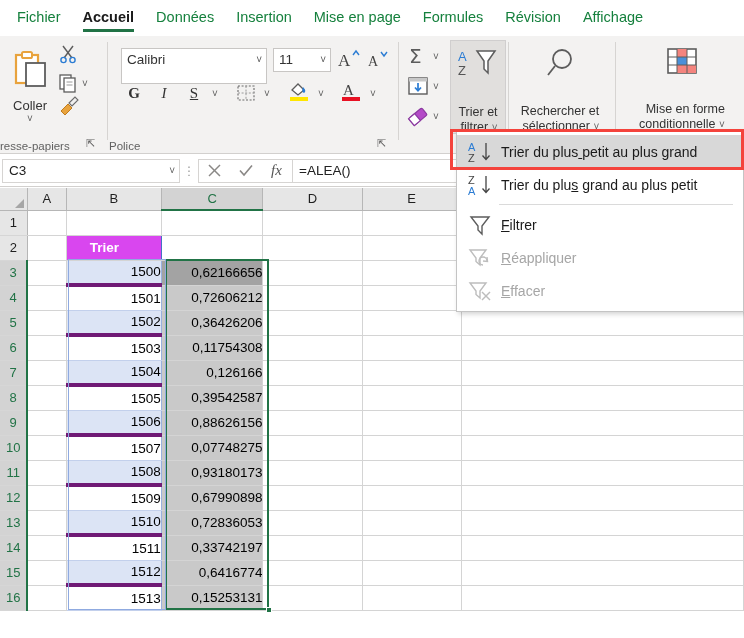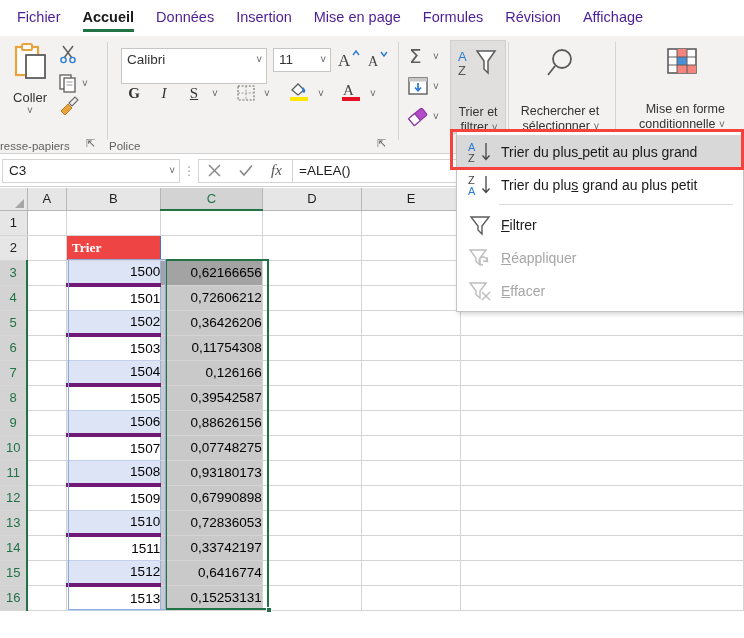--- a/index.html
+++ b/index.html
@@ -16,21 +16,21 @@
   
   .tabbar {
     position: absolute; top: 0; left: 0; width: 744px; height: 36px;
     background: #ffffff;
     display: flex; align-items: center;
     padding-left: 6px;
   }
   .tab {
     position: relative;
     font-size: 14.5px;
-    color: #4c1d95;
+    color: #15803d;
     padding: 6px 11px 8px 11px;
     white-space: nowrap;
     cursor: default;
   }
   .tab.active { color: #1b1b1b; font-weight: bold; }
   .tab.active::after {
     content: "";
     position: absolute; left: 11px; right: 11px; bottom: 1px;
     height: 3px; background: #217346;
   }
@@ -51,21 +51,21 @@
     position: absolute; top: 6px; width: 1px; height: 98px; background: #d6d4d2;
   }
   .launcher {
     position: absolute; bottom: 4px; width: 12px; height: 12px;
     font-size: 11px; color: #5c5c5c; line-height: 11px;
   }
 
   
   #grp-clip { left: 0; width: 108px; }
   .paste-btn {
-    position: absolute; left: 4px; top: 6px; width: 52px; height: 84px;
+    position: absolute; left: 4px; top: 14px; width: 52px; height: 84px;
     display: flex; flex-direction: column; align-items: center;
   }
   .paste-label { font-size: 13px; color: #333; margin-top: 2px; }
   .mini-btn {
     position: absolute; width: 34px; height: 26px;
   }
   .chev { font-size: 10px; color: #5c5c5c; }
 
   
   #grp-font { left: 109px; width: 290px; }
@@ -158,22 +158,22 @@
   th.rowh.selrow { background: #d3d3d3; color: #217346; border-right: 2px solid #217346; }
   td.cell {
     height: 25px; background: #ffffff;
     border-right: 1px solid #d4d4d4; border-bottom: 1px solid #d4d4d4;
     font-size: 13.5px; color: #000; text-align: right;
     padding-right: 4px; white-space: nowrap; overflow: hidden;
   }
   td.cell.band { background: #dce4f5; border-right: 1px solid #9ab0de; border-bottom: 4px solid #701a75; }
   td.cell.plain-b { border-right: 1px solid #9ab0de; border-bottom: 1px solid #c3d0ec; }
   td.cell.hdrfill {
-    background: #ef4444; color: #ffffff; text-align: left;
-    padding-left: 5px; font-weight: bold; border-right: 1px solid #4472c4; font-family: Liberation Serif, serif;
+    background: #d946ef; color: #ffffff; text-align: left;
+    padding-left: 23px; font-weight: bold; border-right: 1px solid #4472c4;
   }
   td.cell.selrange { background: #c9c9c9; }
   td.cell.activecell { background: #a3a3a3; }
 
   .selbox {
     position: absolute; border: 2px solid #217346; pointer-events: none;
   }
   .fillhandle {
     position: absolute; width: 6px; height: 6px; background: #217346;
     border: 1px solid #ffffff; pointer-events: none;

